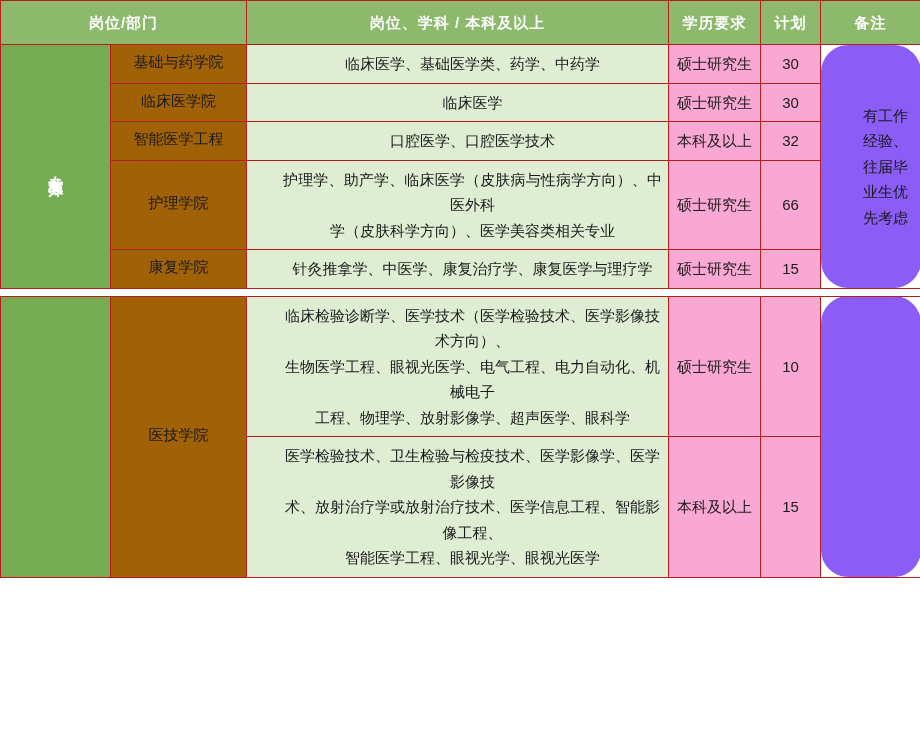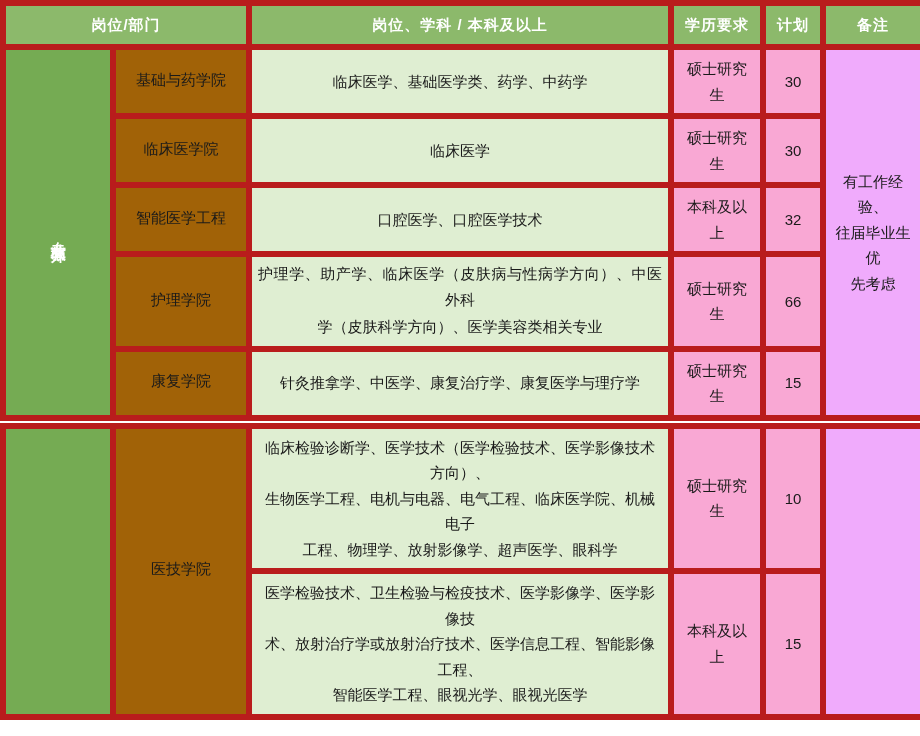--- a/index.html
+++ b/index.html
@@ -18,21 +18,21 @@
     width: 920px;
     height: 736px;
     position: relative;
   }
   table.recruit {
     border-collapse: collapse;
     table-layout: fixed;
     width: 920px;
   }
   table.recruit td, table.recruit th {
-    border: 6px solid #b91c1c;
+    border: 1px solid #b91c1c;
     vertical-align: middle;
     text-align: center;
     font-size: 15px;
     line-height: 1.7;
     padding: 6px 6px;
     box-sizing: border-box;
   }
   thead th {
     background: #8cb96b;
     color: #ffffff;
@@ -73,36 +73,36 @@
     background: #dfeed2;
     font-size: 15px;
     line-height: 1.9;
     padding: 8px 10px;
   }
   td.educell, td.plancell {
     background: #f9a8d4;
     font-size: 15px;
   }
   td.notecell {
-    background: #f0abfc;
+    background: #8b5cf6;
     font-size: 14px;
     line-height: 2.2;
     padding: 6px 8px;
+    border-radius: 27px;
   }
   tr.spacer td {
     background: #ffffff;
     height: 8px;
     padding: 0;
     border: none;
   }
-  .reqline { display: block; }
+  .reqline { display: block; margin-left: 30px; }
   .reqline.justify {
     text-align: justify;
     text-align-last: center;
-    font-family: Liberation Mono, monospace;
   }
   .tall { line-height: 2.3; }
 </style>
 </head>
 <body>
 
 <div id="sheet">
   <table class="recruit">
     <colgroup>
       <col class="col-post">
@@ -181,21 +181,21 @@
         <td colspan="6"></td>
       </tr>
 
       <tr>
         <td class="postcell" rowspan="2">
           <span class="vert"></span>
         </td>
         <td class="deptcell" rowspan="2">医技学院</td>
         <td class="reqcell tall">
           <span class="reqline">临床检验诊断学、医学技术（医学检验技术、医学影像技术方向）、</span>
-          <span class="reqline">生物医学工程、电机与电器、电气工程、临床医学院、机械电子</span>
+          <span class="reqline">生物医学工程、眼视光医学、电气工程、电力自动化、机械电子</span>
           <span class="reqline">工程、物理学、放射影像学、超声医学、眼科学</span>
         </td>
         <td class="educell">硕士研究生</td>
         <td class="plancell">10</td>
         <td class="notecell" rowspan="2"></td>
       </tr>
 
       <tr>
         <td class="reqcell tall">
           <span class="reqline">医学检验技术、卫生检验与检疫技术、医学影像学、医学影像技</span>

